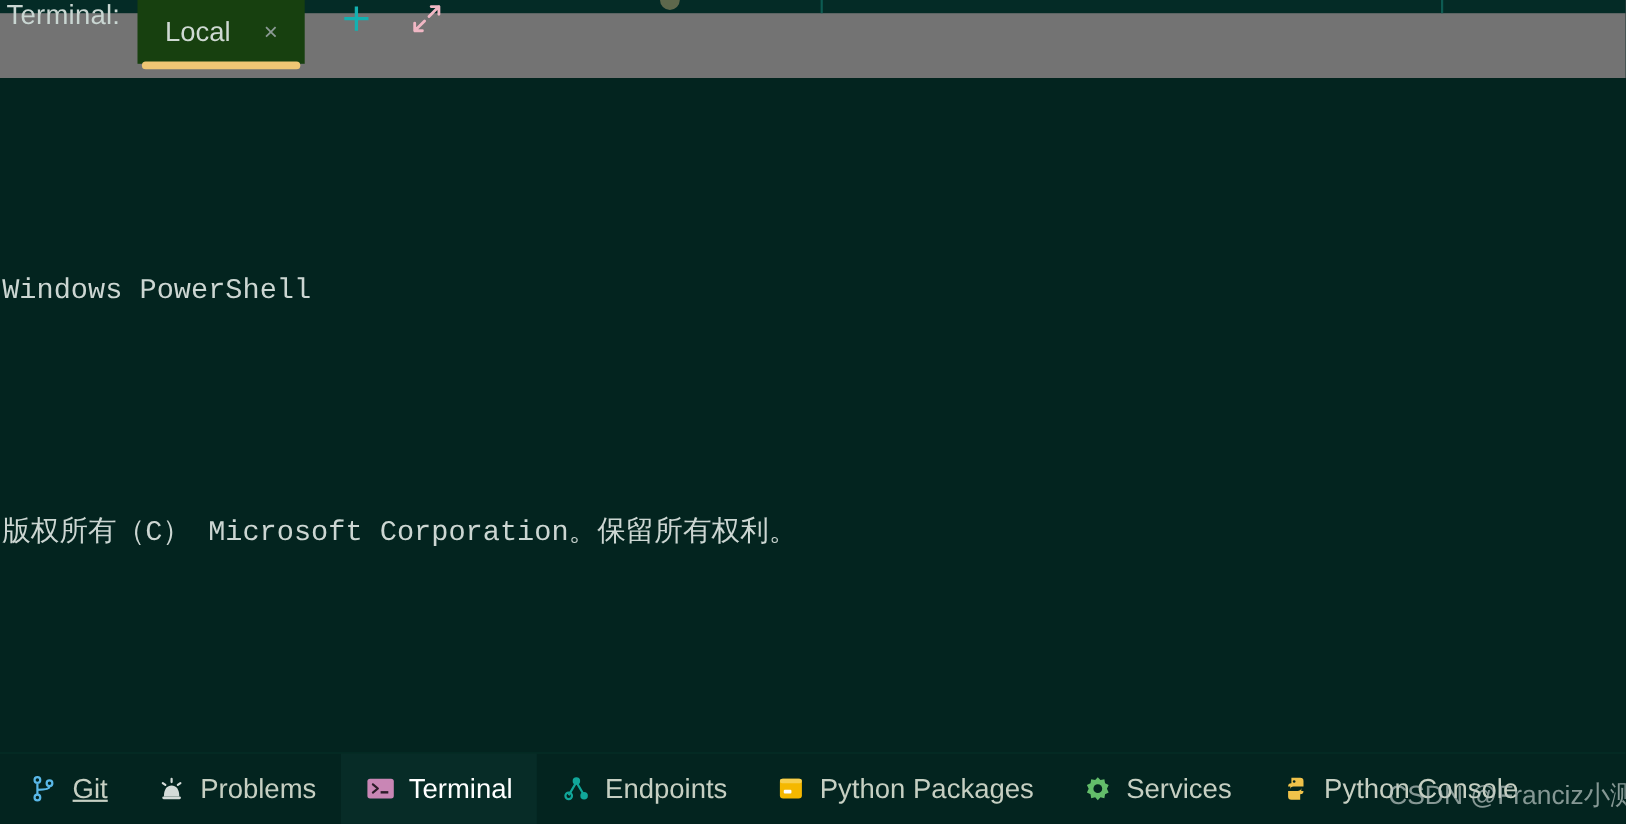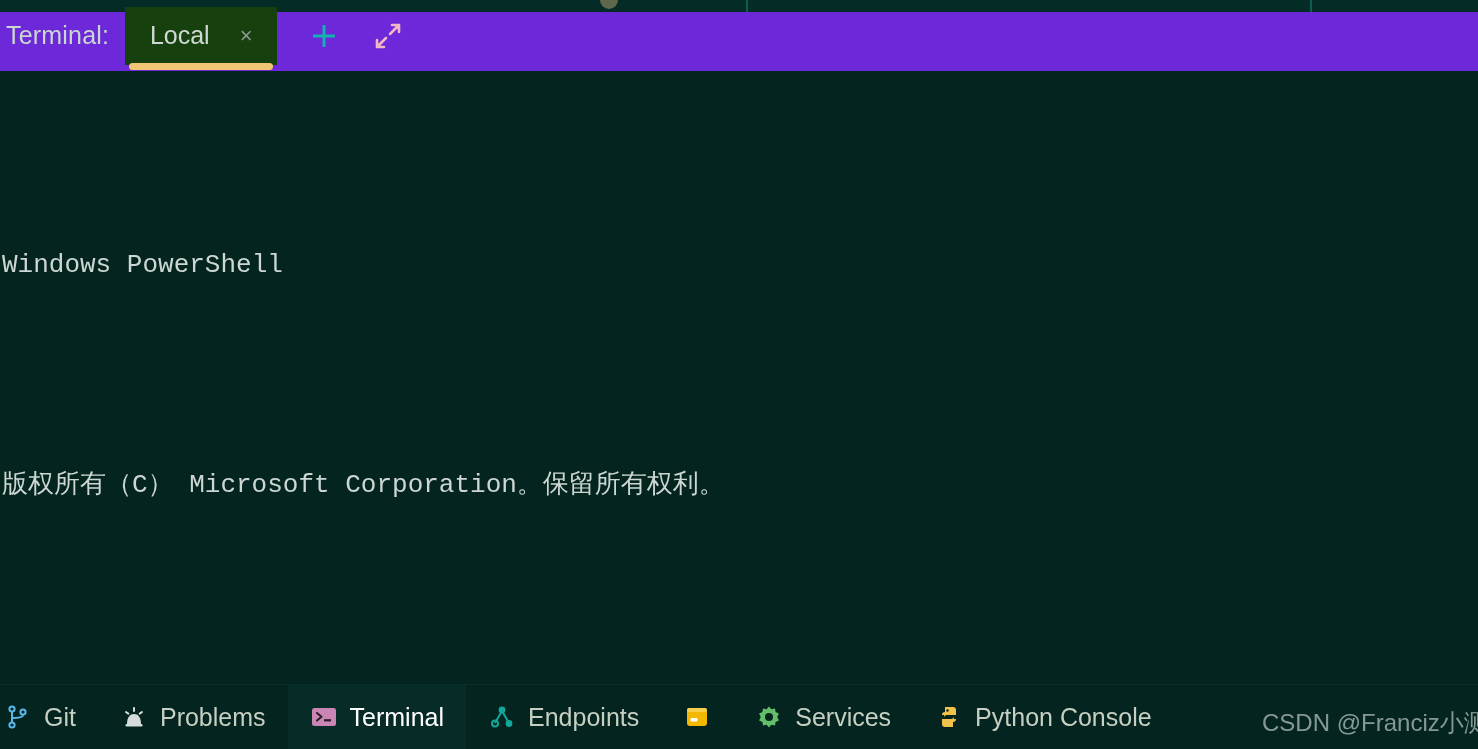--- a/index.html
+++ b/index.html
@@ -7,22 +7,22 @@
     width:1478px;height:749px;overflow:hidden;
     background:#03241f;
     font-family:"Liberation Sans", sans-serif;
     -webkit-font-smoothing:antialiased;
   }
   .app{position:relative;width:1478px;height:749px;background:#03241f;overflow:hidden;}
 
   
   .header{
     position:absolute;left:0;top:0;width:1478px;height:71px;
-    background:#6d28d9;
-    display:flex;align-items:center;
+    background:#737373;
+    display:flex;align-items:flex-start;
   }
   .header-strip{
     position:absolute;left:0;top:0;width:1478px;height:12px;
     background:#042b26;
   }
   .hdr-divider{position:absolute;top:0;width:2px;height:12px;background:#0d5b52;}
   .hdr-nub{
     position:absolute;left:600px;top:-9px;width:18px;height:18px;border-radius:50%;
     background:#6f7354;opacity:.85;
   }
@@ -72,21 +72,21 @@
     position:absolute;left:0;bottom:0;width:1478px;height:64px;
     background:#03241f;
     display:flex;align-items:center;
     border-top:1px solid #063029;
   }
   .tw{
     display:flex;align-items:center;gap:12px;
     height:64px;padding:0 22px;box-sizing:border-box;
     color:#c6cfc2;font-size:25px;white-space:nowrap;
   }
-  .tw.first{padding-left:4px;}
+  .tw.first{padding-left:26px;text-decoration:underline;}
   .tw.selected{background:#072c27;color:#ffffff;}
   .tw .ico{width:28px;height:28px;display:flex;align-items:center;justify-content:center;flex:0 0 28px;}
 
   .watermark{
     position:absolute;left:1262px;top:707px;
     color:#b9c5c2;opacity:.72;font-size:24px;
     font-family:"Liberation Sans", sans-serif;
     white-space:nowrap;pointer-events:none;
   }
 </style>
@@ -190,20 +190,21 @@
     </div>
 
     <div class="tw">
       <span class="ico">
         <svg width="26" height="26" viewBox="0 0 26 26" aria-hidden="true">
           <rect x="3" y="4" width="20" height="18" rx="3" fill="#f5b800"></rect>
           <rect x="3" y="4" width="20" height="4" rx="2" fill="#f7cf4d"></rect>
           <rect x="6.5" y="14" width="7" height="3.4" rx="1" fill="#ffffff"></rect>
         </svg>
       </span>
+      <span>Python Packages</span>
     </div>
 
     <div class="tw">
       <span class="ico">
         <svg width="26" height="26" viewBox="0 0 26 26" aria-hidden="true">
           <path d="M13 2.5 L15.4 5.2 L19 4.4 L19.6 8 L22.9 9.6 L21.3 13 L22.9 16.4 L19.6 18 L19 21.6 L15.4 20.8 L13 23.5 L10.6 20.8 L7 21.6 L6.4 18 L3.1 16.4 L4.7 13 L3.1 9.6 L6.4 8 L7 4.4 L10.6 5.2 Z" fill="#63bd6a"></path>
           <circle cx="13" cy="13" r="4" fill="#03241f"></circle>
         </svg>
       </span>
       <span>Services</span>

